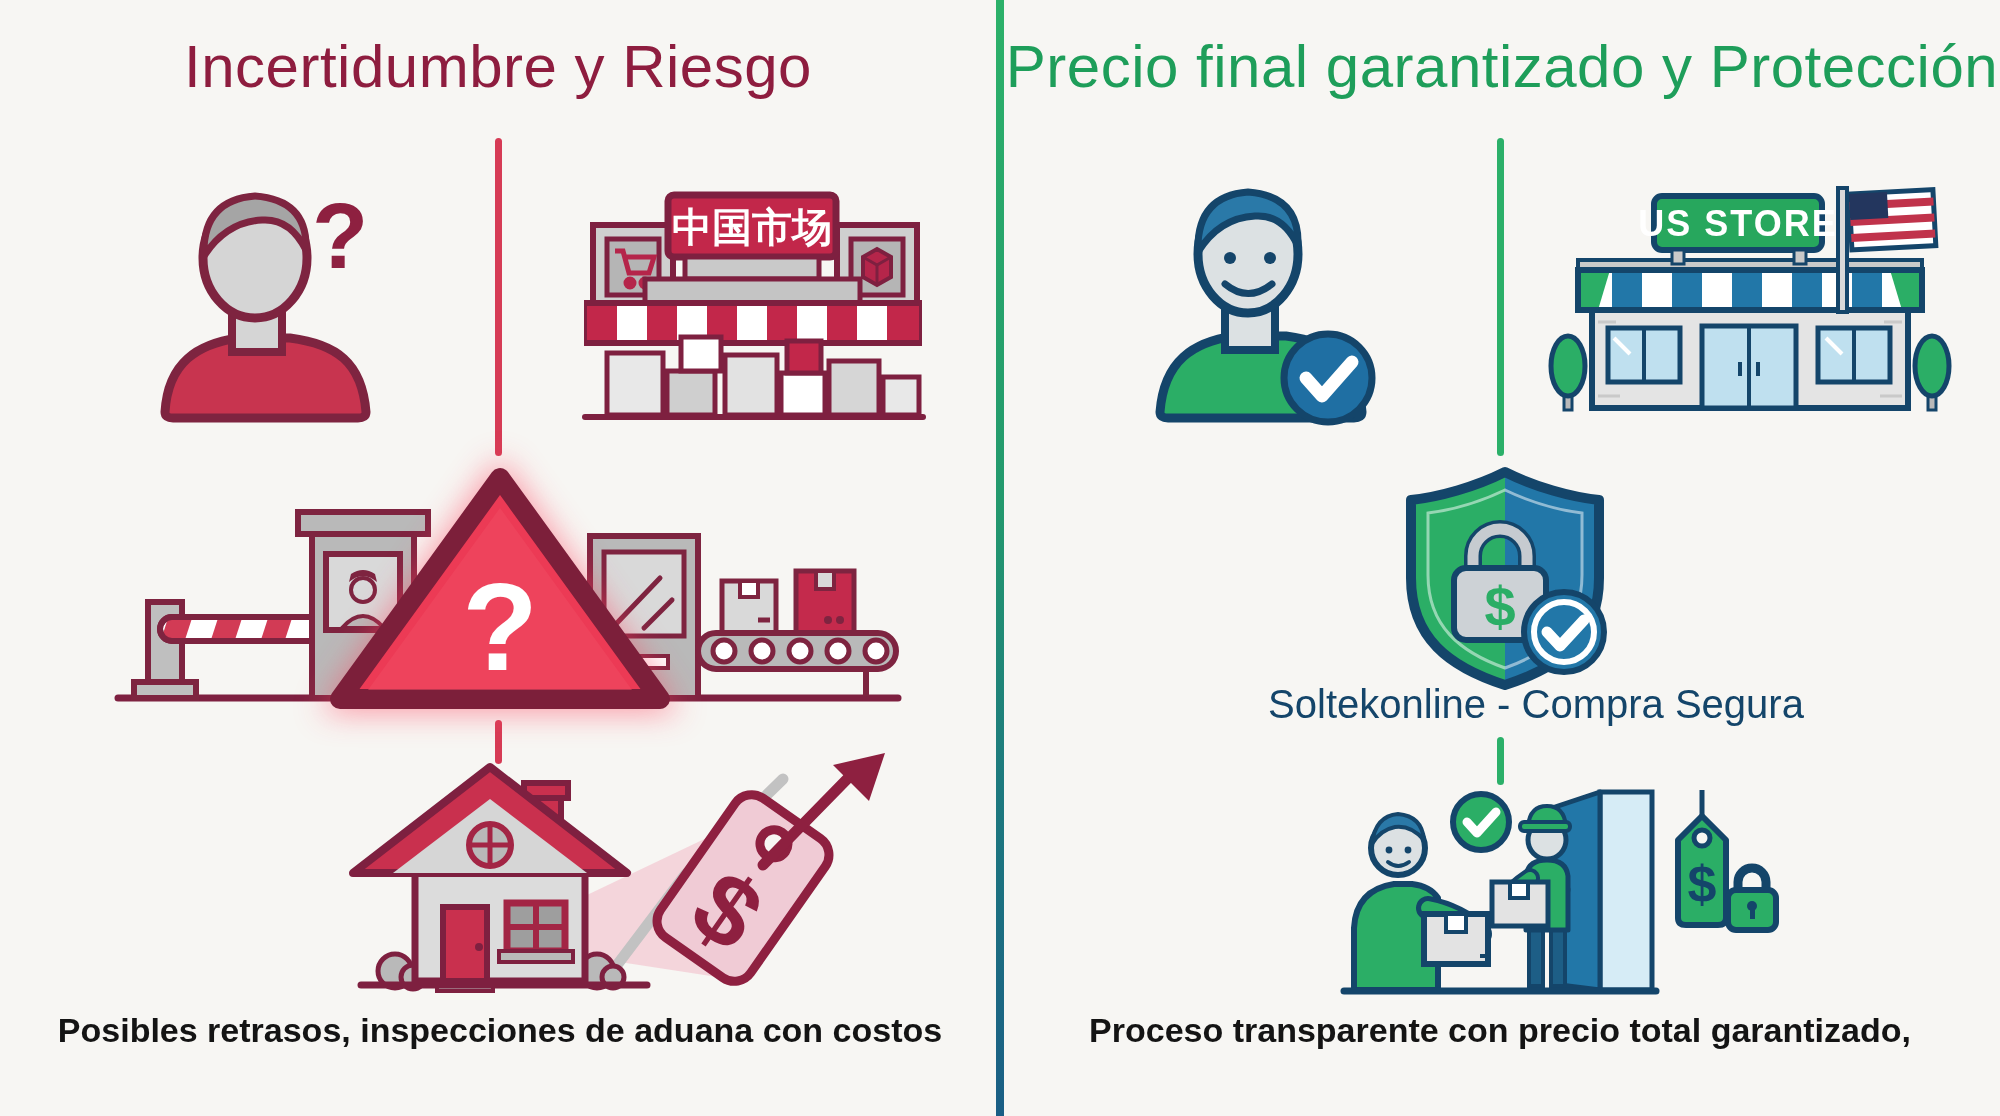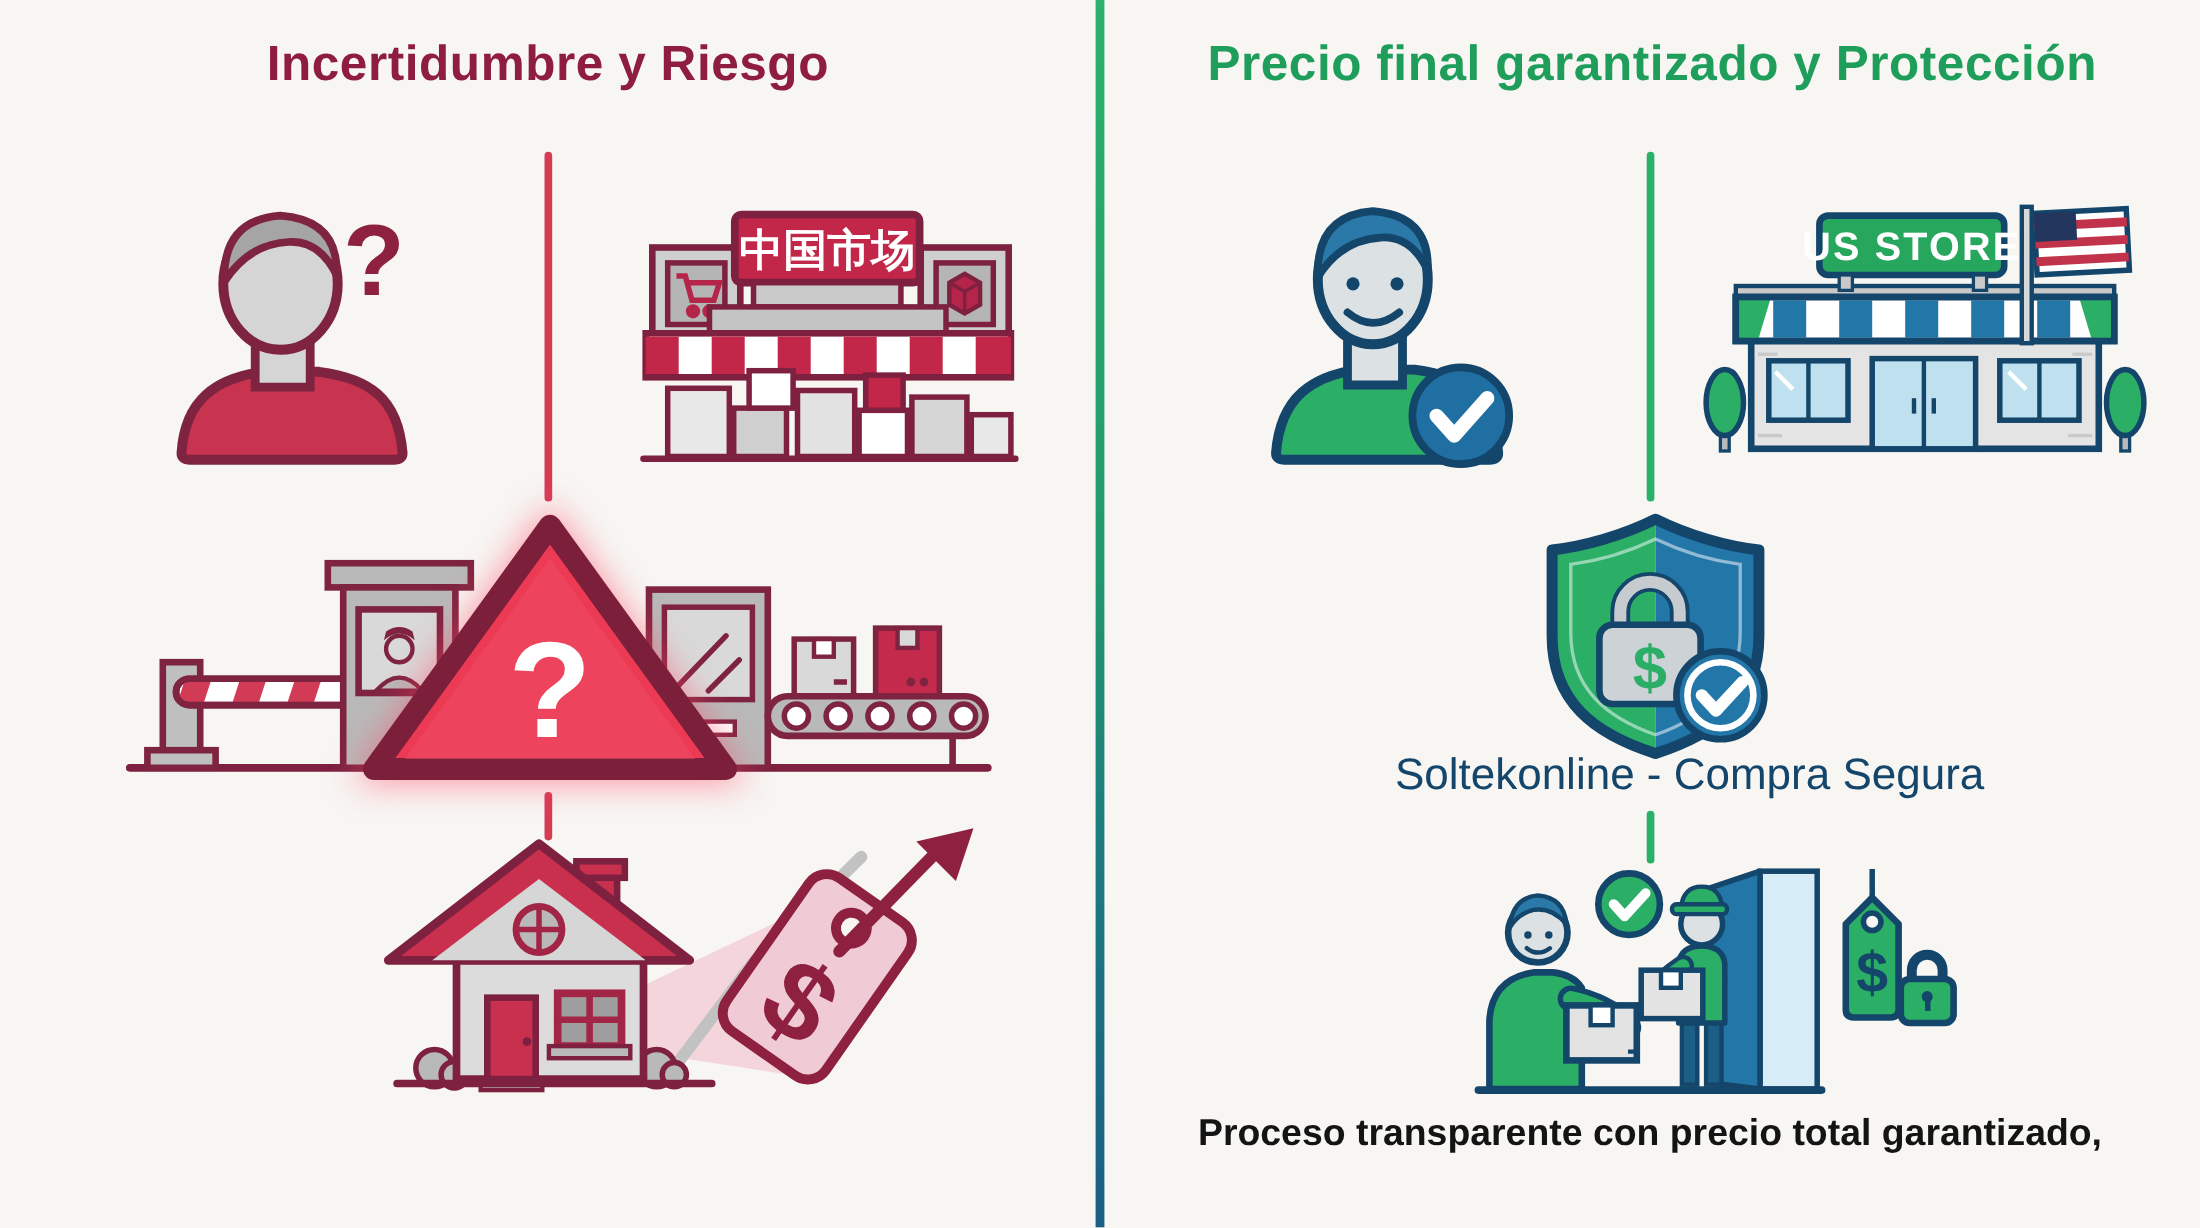--- a/index.html
+++ b/index.html
@@ -4,21 +4,21 @@
 <style>
   * { margin:0; padding:0; box-sizing:border-box; }
   html,body { width:2000px; height:1116px; }
   body {
     position:relative; overflow:hidden;
     background:#f7f6f3;
     font-family:"Liberation Sans", sans-serif;
   }
   .abs { position:absolute; }
   .title {
-    font-weight:bold; font-size:45px; letter-spacing:.5px;
+    font-weight:normal; font-size:60px; letter-spacing:.5px;
     text-align:center; white-space:nowrap;
   }
   .title-left  { color:#8e1d3f; }
   .title-right { color:#1e9e5a; }
   .caption {
     font-weight:bold; font-size:34px; line-height:45px;
     color:#141414; text-align:center; white-space:nowrap;
   }
   .brand {
     font-weight:normal; font-size:40px; color:#14456a;
@@ -210,20 +210,21 @@
     <text x="0" y="62" font-size="100" fill="#8e2040" text-anchor="middle">$</text>
   </g>
 
   <g>
     <line x1="408" y1="120" x2="500" y2="26" stroke="#8e2040" stroke-width="11" stroke-linecap="round"></line>
     <polygon points="530,8 478,20 514,56" fill="#8e2040"></polygon>
   </g>
 </svg>
 
 <div class="abs caption" style="left:20px; top:1008px; width:960px;">
+  <div>Posibles retrasos, inspecciones de aduana con costos</div>
 </div>
 
 <div class="abs title title-right" style="left:1004px; top:32px; width:996px;">Precio final garantizado y Protección</div>
 
 <div class="vline vline-green" style="left:1497px; top:138px; height:318px;"></div>
 <div class="vline vline-green" style="left:1497px; top:737px; height:48px;"></div>
 
 <svg style="left:1140px; top:160px;" width="270" height="270" viewBox="0 0 270 270">
   <path d="M20,252 C24,200 54,182 94,176 L146,176 C192,182 218,200 222,252 Q222,258 214,258 L28,258 Q20,258 20,252 Z" fill="#2bae66" stroke="#14456a" stroke-width="9"></path>
   <path d="M85,146 h50 v44 h-50 z" fill="#dce1e3" stroke="#14456a" stroke-width="8"></path>

